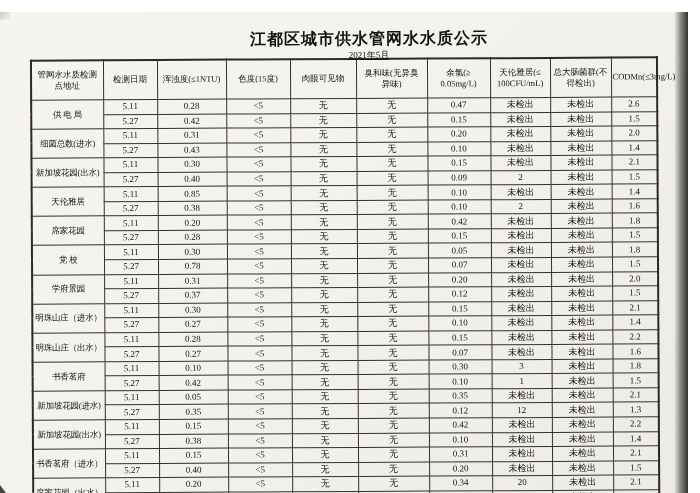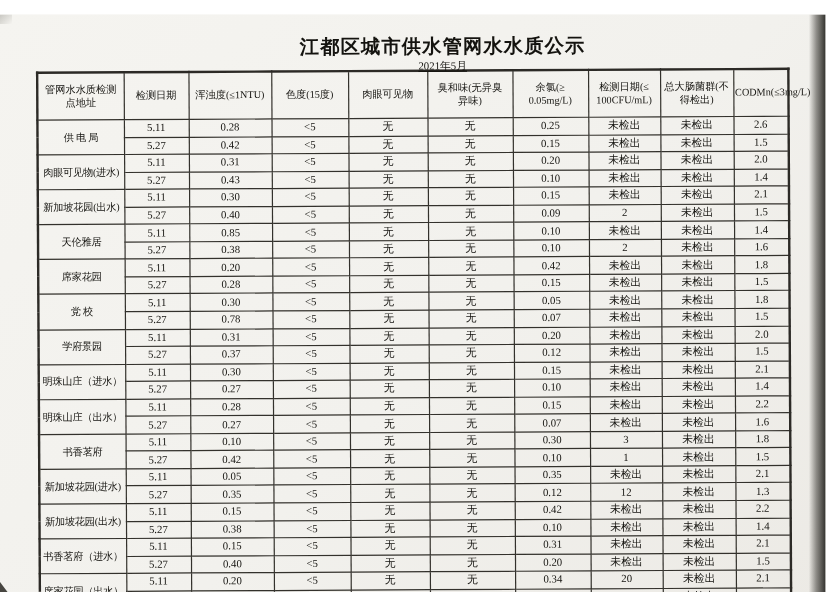--- a/index.html
+++ b/index.html
@@ -117,53 +117,53 @@
           <th>管网水水质检测
 点地址</th>
           <th>检测日期</th>
           <th>浑浊度(≤1NTU)</th>
           <th>色度(15度)</th>
           <th>肉眼可见物</th>
           <th>臭和味(无异臭
 异味)</th>
           <th>余氯(≥
 0.05mg/L)</th>
-          <th>检测日期(≤
+          <th>天伦雅居(≤
 100CFU/mL)</th>
           <th>总大肠菌群(不
 得检出)</th>
           <th>CODMn(≤3mg/L)</th>
         </tr>
       </thead>
       <tbody>
           <tr>
     <td class="loc-cell" rowspan="2">供 电 局</td>
             <td>5.11</td>
     <td>0.28</td>
     <td>&lt;5</td>
     <td>无</td>
     <td>无</td>
-    <td>0.25</td>
+    <td>0.47</td>
     <td>未检出</td>
     <td>未检出</td>
     <td>2.6</td>
   </tr>
           <tr>
     <td>5.27</td>
     <td>0.42</td>
     <td>&lt;5</td>
     <td>无</td>
     <td>无</td>
     <td>0.15</td>
     <td>未检出</td>
     <td>未检出</td>
     <td>1.5</td>
   </tr>
           <tr>
-    <td class="loc-cell" rowspan="2">肉眼可见物(进水)</td>
+    <td class="loc-cell" rowspan="2">细菌总数(进水)</td>
             <td>5.11</td>
     <td>0.31</td>
     <td>&lt;5</td>
     <td>无</td>
     <td>无</td>
     <td>0.20</td>
     <td>未检出</td>
     <td>未检出</td>
     <td>2.0</td>
   </tr>

